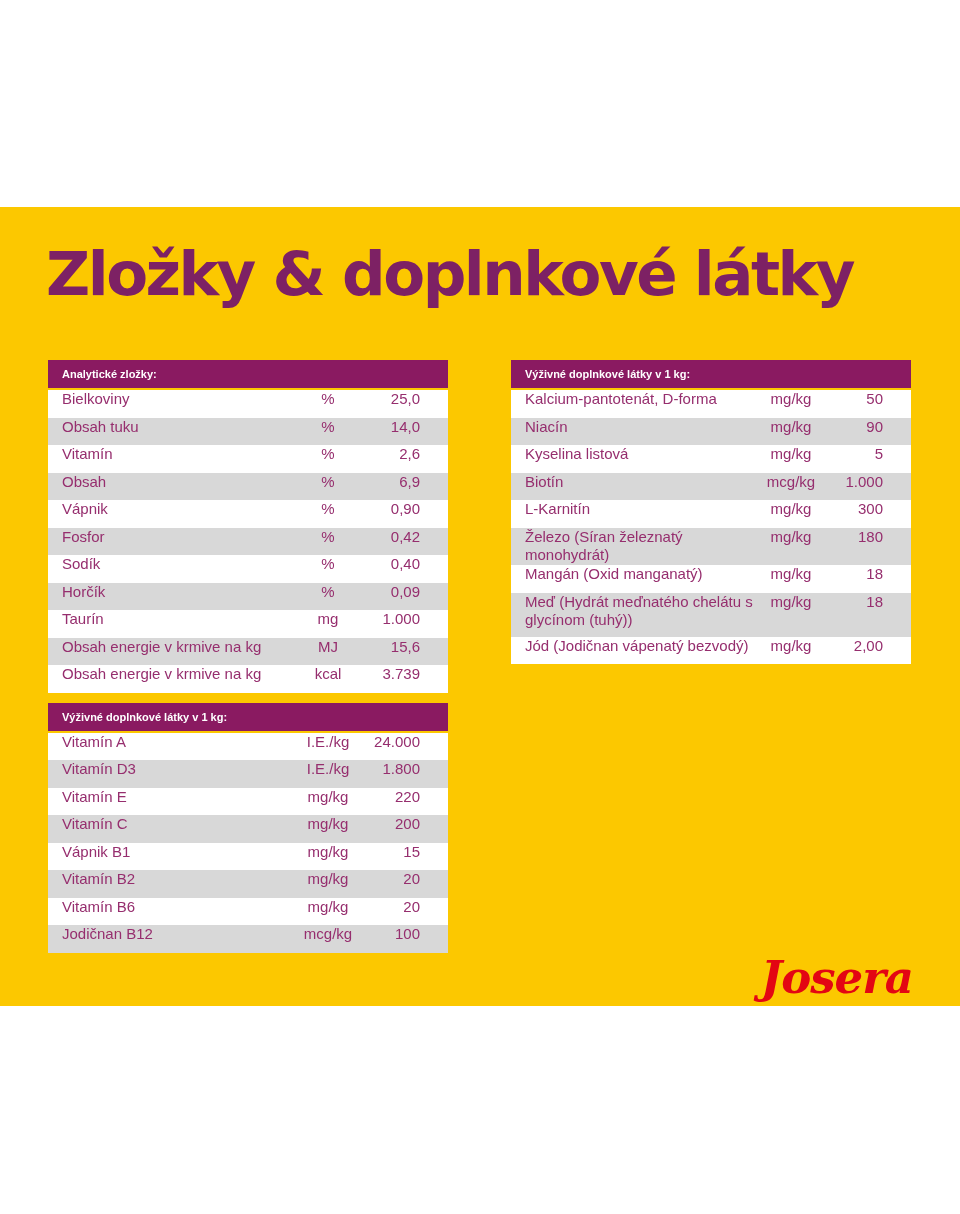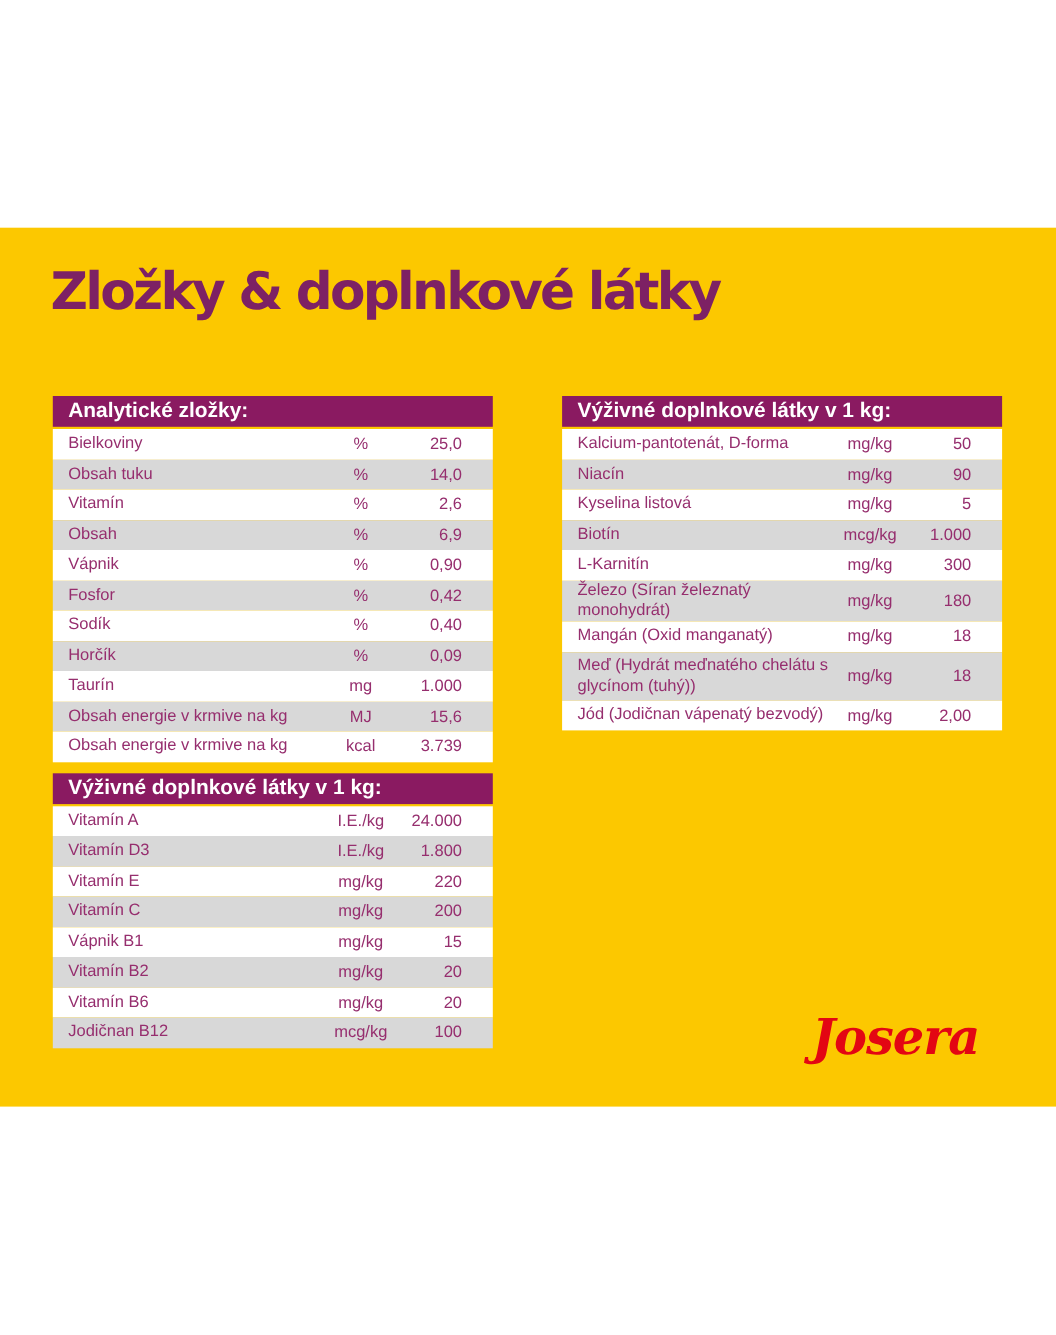--- a/index.html
+++ b/index.html
@@ -14,65 +14,66 @@
     position: absolute;
     left: 0; top: 207px;
     width: 960px; height: 799px;
     background: var(--yellow, #FCC800);
   }
   .page-title {
     position: absolute;
     left: 46px; top: 238px;
     margin: 0;
     font-family: "DejaVu Sans", sans-serif;
-    font-size: 47px;
+    font-size: 61px;
     font-weight: 700;
     letter-spacing: -2.5px;
     color: var(--titlePurple, #7D2164);
     white-space: nowrap;
   }
   .col {
     position: absolute;
     top: 360px;
     width: 400px;
   }
   .col-left  { left: 48px; }
   .col-right { left: 511px; }
   .data-table + .data-table { margin-top: 10px; }
   .t-header {
     height: 28px;
     line-height: 28px;
     background: var(--headerPurple, #8A1A61);
     color: #ffffff;
     font-weight: 700;
-    font-size: 19px;
+    font-size: 11px;
     padding-left: 14px;
     margin-bottom: 2px;
     box-sizing: border-box;
   }
   .row {
     display: flex;
-    align-items: center;
+    align-items: flex-start;
     min-height: 27.5px;
     font-size: 15px;
     color: var(--textPurple, #962E6E);
     padding: 0 28px 0 14px;
     box-sizing: border-box;
   }
   .row.tall { min-height: 44px; }
   .row.white { background: #ffffff; }
   .row.gray  { background: var(--grayRow, #D8D8D8); }
   .cell-label { flex: 1; line-height: 1.25; padding-right: 6px; }
   .cell-unit  { width: 60px; text-align: center; flex-shrink: 0; }
   .cell-value { width: 62px; text-align: right;  flex-shrink: 0; }
   .cell-text  { flex: 1; line-height: 1.25; }
   .brand-logo {
     position: absolute;
-    left: 738px; top: 916px;
+    left: 738px; top: 951px;
     width: 175px;
+    text-align: right;
     font-family: "DejaVu Serif", serif;
     font-style: italic;
     font-weight: 700;
     font-size: 45px;
     letter-spacing: -1px;
     color: var(--logoRed, #E30613);
   }
 </style>
 </head>
 <body>

